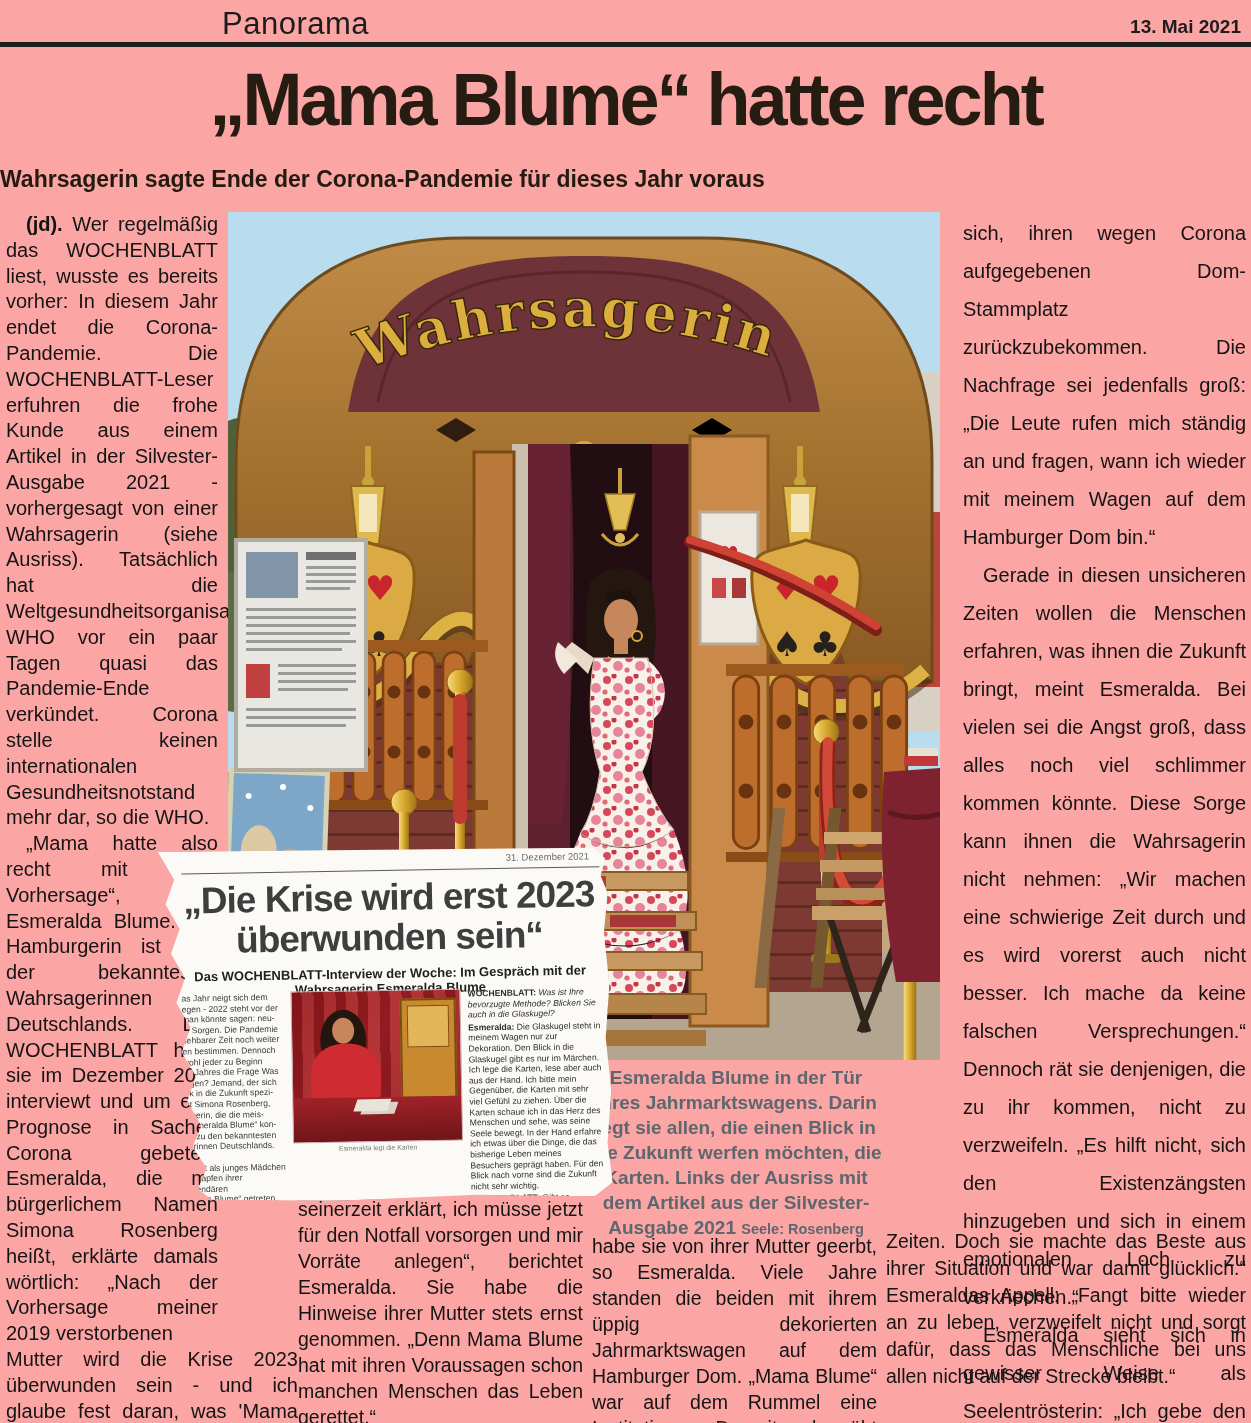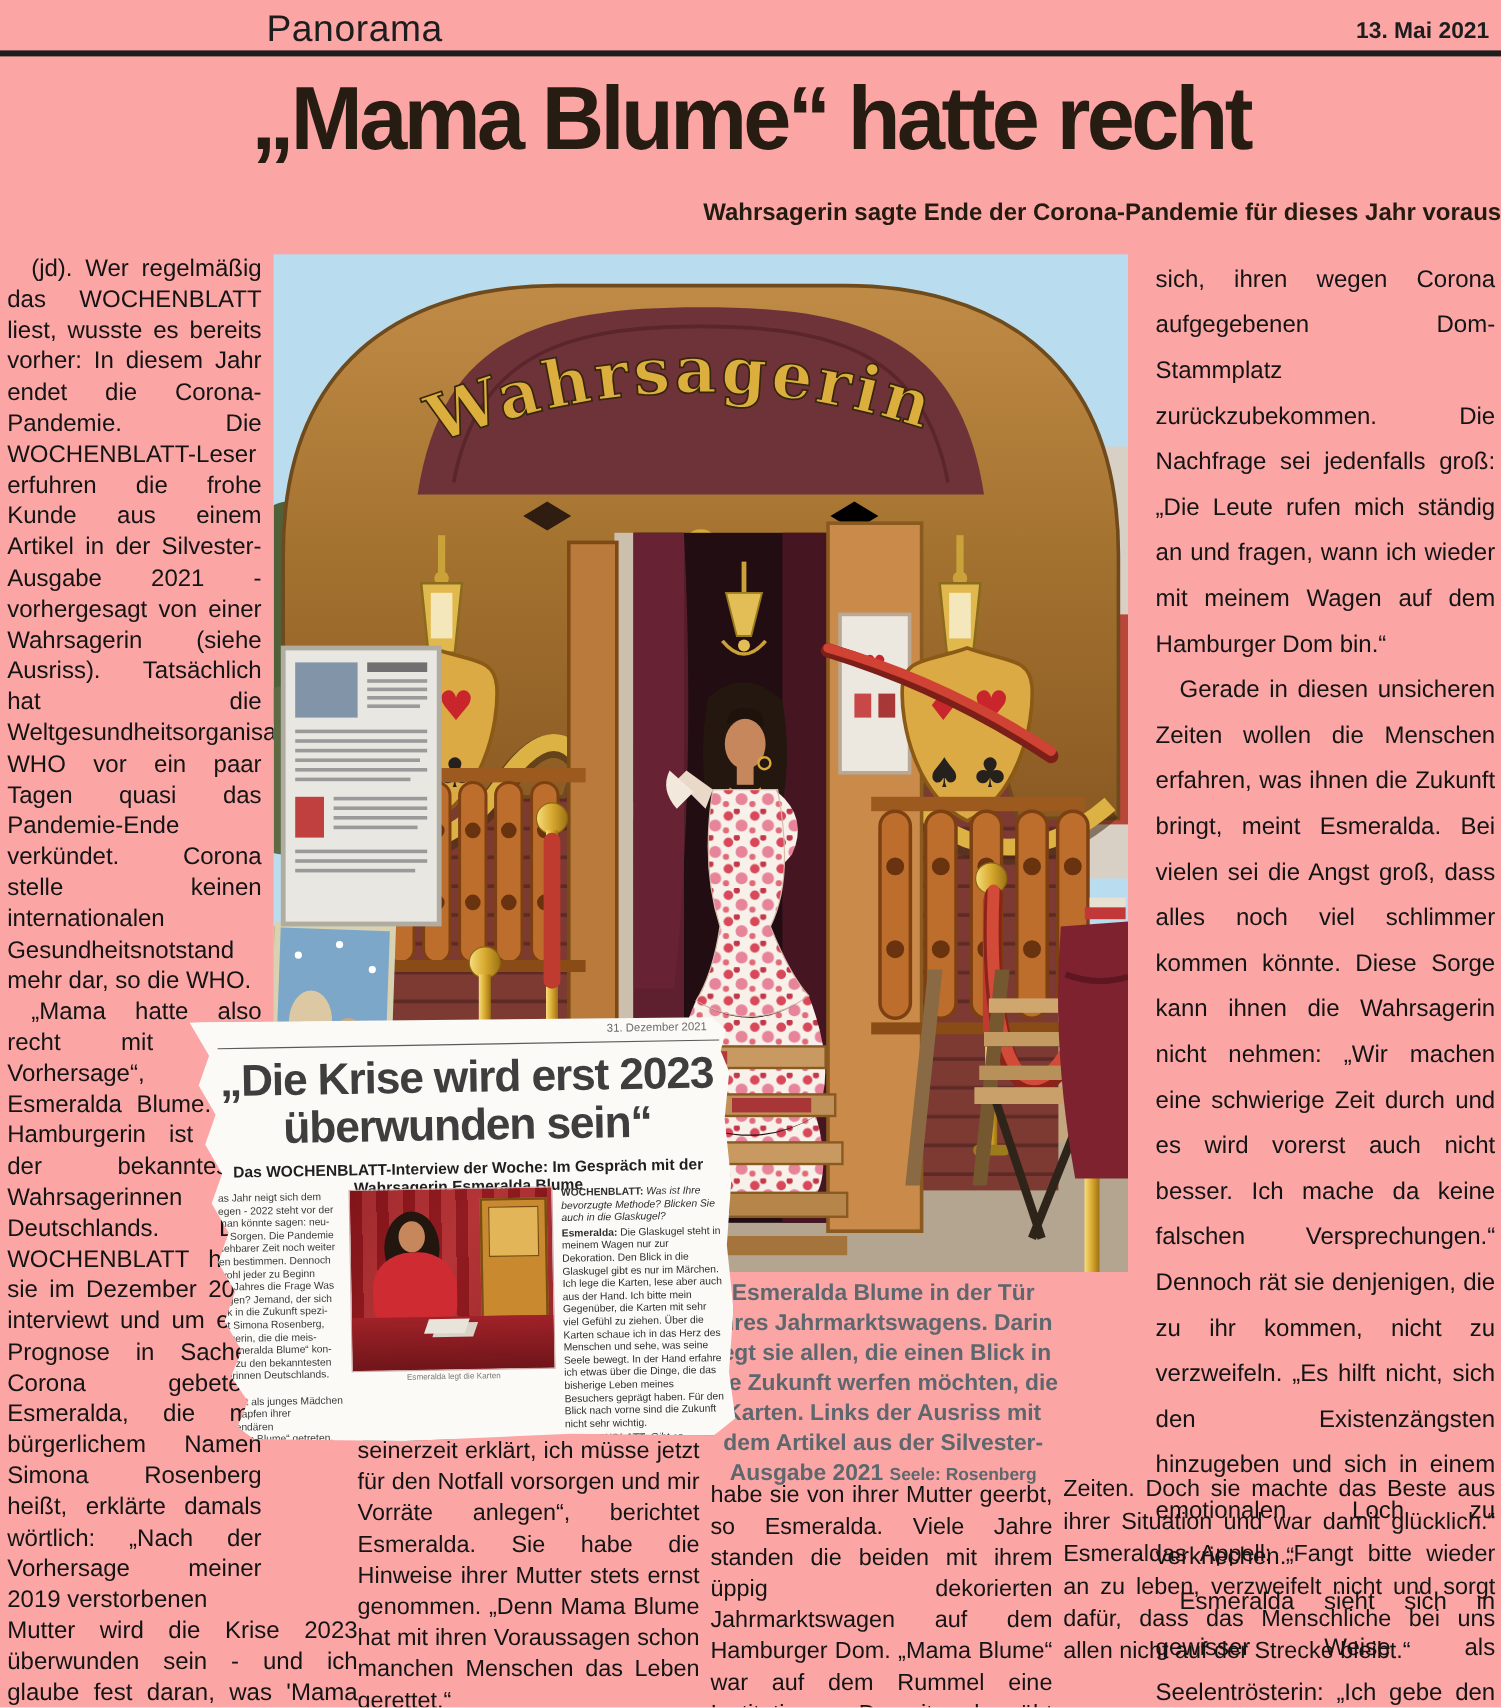--- a/index.html
+++ b/index.html
@@ -6,33 +6,33 @@
   body{font-family:"Liberation Sans", sans-serif;color:#141414;}
   .page{position:relative;width:1251px;height:1423px;background:#fca5a5;overflow:hidden;}
 
   
   .masthead-section{position:absolute;left:222px;top:6px;font-size:31px;font-weight:500;color:#1d1d1d;letter-spacing:.5px;}
   .masthead-date{position:absolute;right:10px;top:16px;font-size:19px;font-weight:600;color:#1d1d1d;}
   .masthead-rule{position:absolute;left:0;top:42px;width:1251px;height:4px;border-top:3px solid #1d1d1d;border-bottom:2px solid #1d1d1d;box-sizing:border-box;}
 
   
   .headline{position:absolute;left:0;top:58px;width:1251px;text-align:center;font-size:72px;font-weight:700;letter-spacing:-3px;color:#261c11;transform:scaleY(1.04);}
-  .subheadline{position:absolute;left:0;top:166px;width:1251px;text-align:right;font-size:20px;font-weight:700;color:#241b10;}
+  .subheadline{position:absolute;left:0;top:166px;width:1251px;text-align:left;font-size:23px;font-weight:700;color:#241b10;}
 
   
   .col{position:absolute;text-align:justify;hyphens:auto;-webkit-hyphens:auto;}
   .col p{margin:0;}
   .col p.ind{text-indent:20px;}
   .col-left{left:6px;top:212px;width:292px;font-size:20px;line-height:25.8px;}
   .col-left .narrow{width:212px;}
   .col-right{left:963px;top:214px;width:283px;font-size:20px;line-height:38px;}
   .col-b2{left:298px;top:1196px;width:285px;font-size:19.5px;line-height:26px;}
   .col-b3{left:592px;top:1233px;width:285px;font-size:19.5px;line-height:26px;}
   .col-b4{left:886px;top:1228px;width:360px;font-size:19.5px;line-height:27px;}
-  .lead{font-weight:400;}
+  .lead{font-weight:700;}
 
   
   .photo{position:absolute;left:228px;top:212px;width:712px;height:848px;overflow:hidden;background:#b8dcee;}
 
   
   .caption{position:absolute;left:588px;top:1065px;width:296px;text-align:center;font-size:19px;line-height:25px;font-weight:700;color:#5d676e;}
   .caption .credit{font-size:14.5px;font-weight:700;}
 
   
   .clipping{position:absolute;left:154px;top:848px;width:456px;height:352px;background:#fbfaf6;transform:rotate(-1deg);

